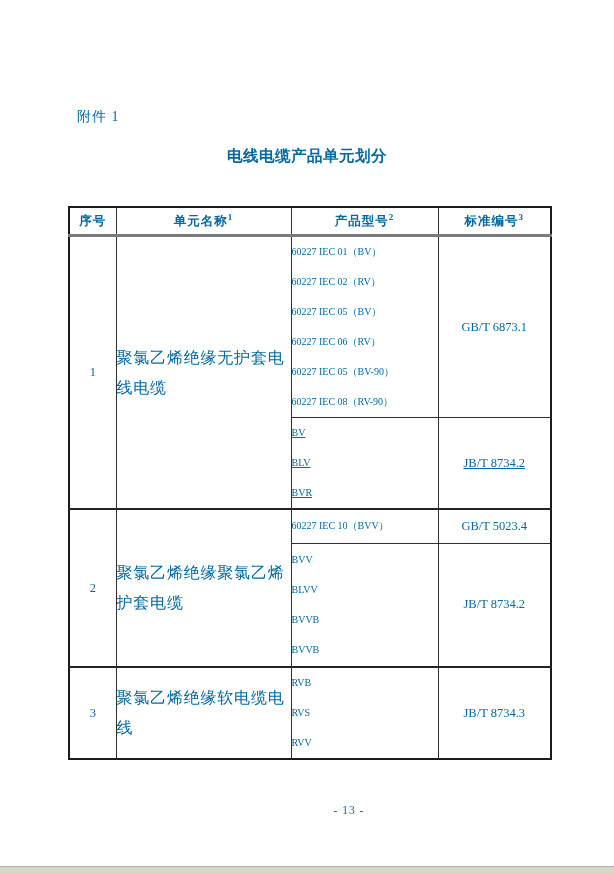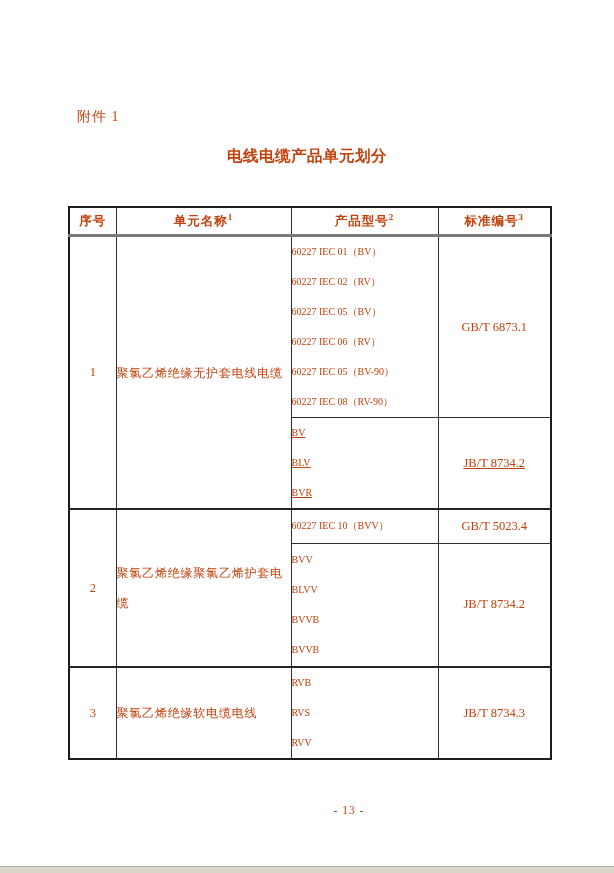--- a/index.html
+++ b/index.html
@@ -2,21 +2,21 @@
 <html><head>
 <meta charset="utf-8">
 <style>
   html,body{margin:0;padding:0;background:#ffffff;}
   .page{
     position:relative;
     width:614px;height:873px;
     background:#ffffff;
     overflow:hidden;
     font-family:"Liberation Serif", serif;
-    color:#c2410c;
+    color:#0369a1;
   }
   .attachment-label{
     position:absolute;left:77px;top:108px;
     font-size:14px;letter-spacing:1px;
   }
   .doc-title{
     position:absolute;left:0;top:146px;width:614px;
     text-align:center;font-size:15.5px;font-weight:bold;letter-spacing:0.5px;
   }
   table.units{
@@ -41,21 +41,21 @@
     letter-spacing:1px;
     border-bottom:3px solid #7a7a7a;
   }
   table.units thead sup{font-size:9px;font-weight:bold;}
   .no-cell{
     text-align:center;vertical-align:middle;
     font-size:12.5px;
   }
   .name-cell{
     vertical-align:middle;
-    font-size:12px;
+    font-size:16px;
     letter-spacing:0.8px;
     line-height:30px;
     padding:0 2px 0 7px;
   }
   .models-cell{
     vertical-align:middle;
     padding-left:9px;
   }
   .model-line{
     height:30px;line-height:30px;

